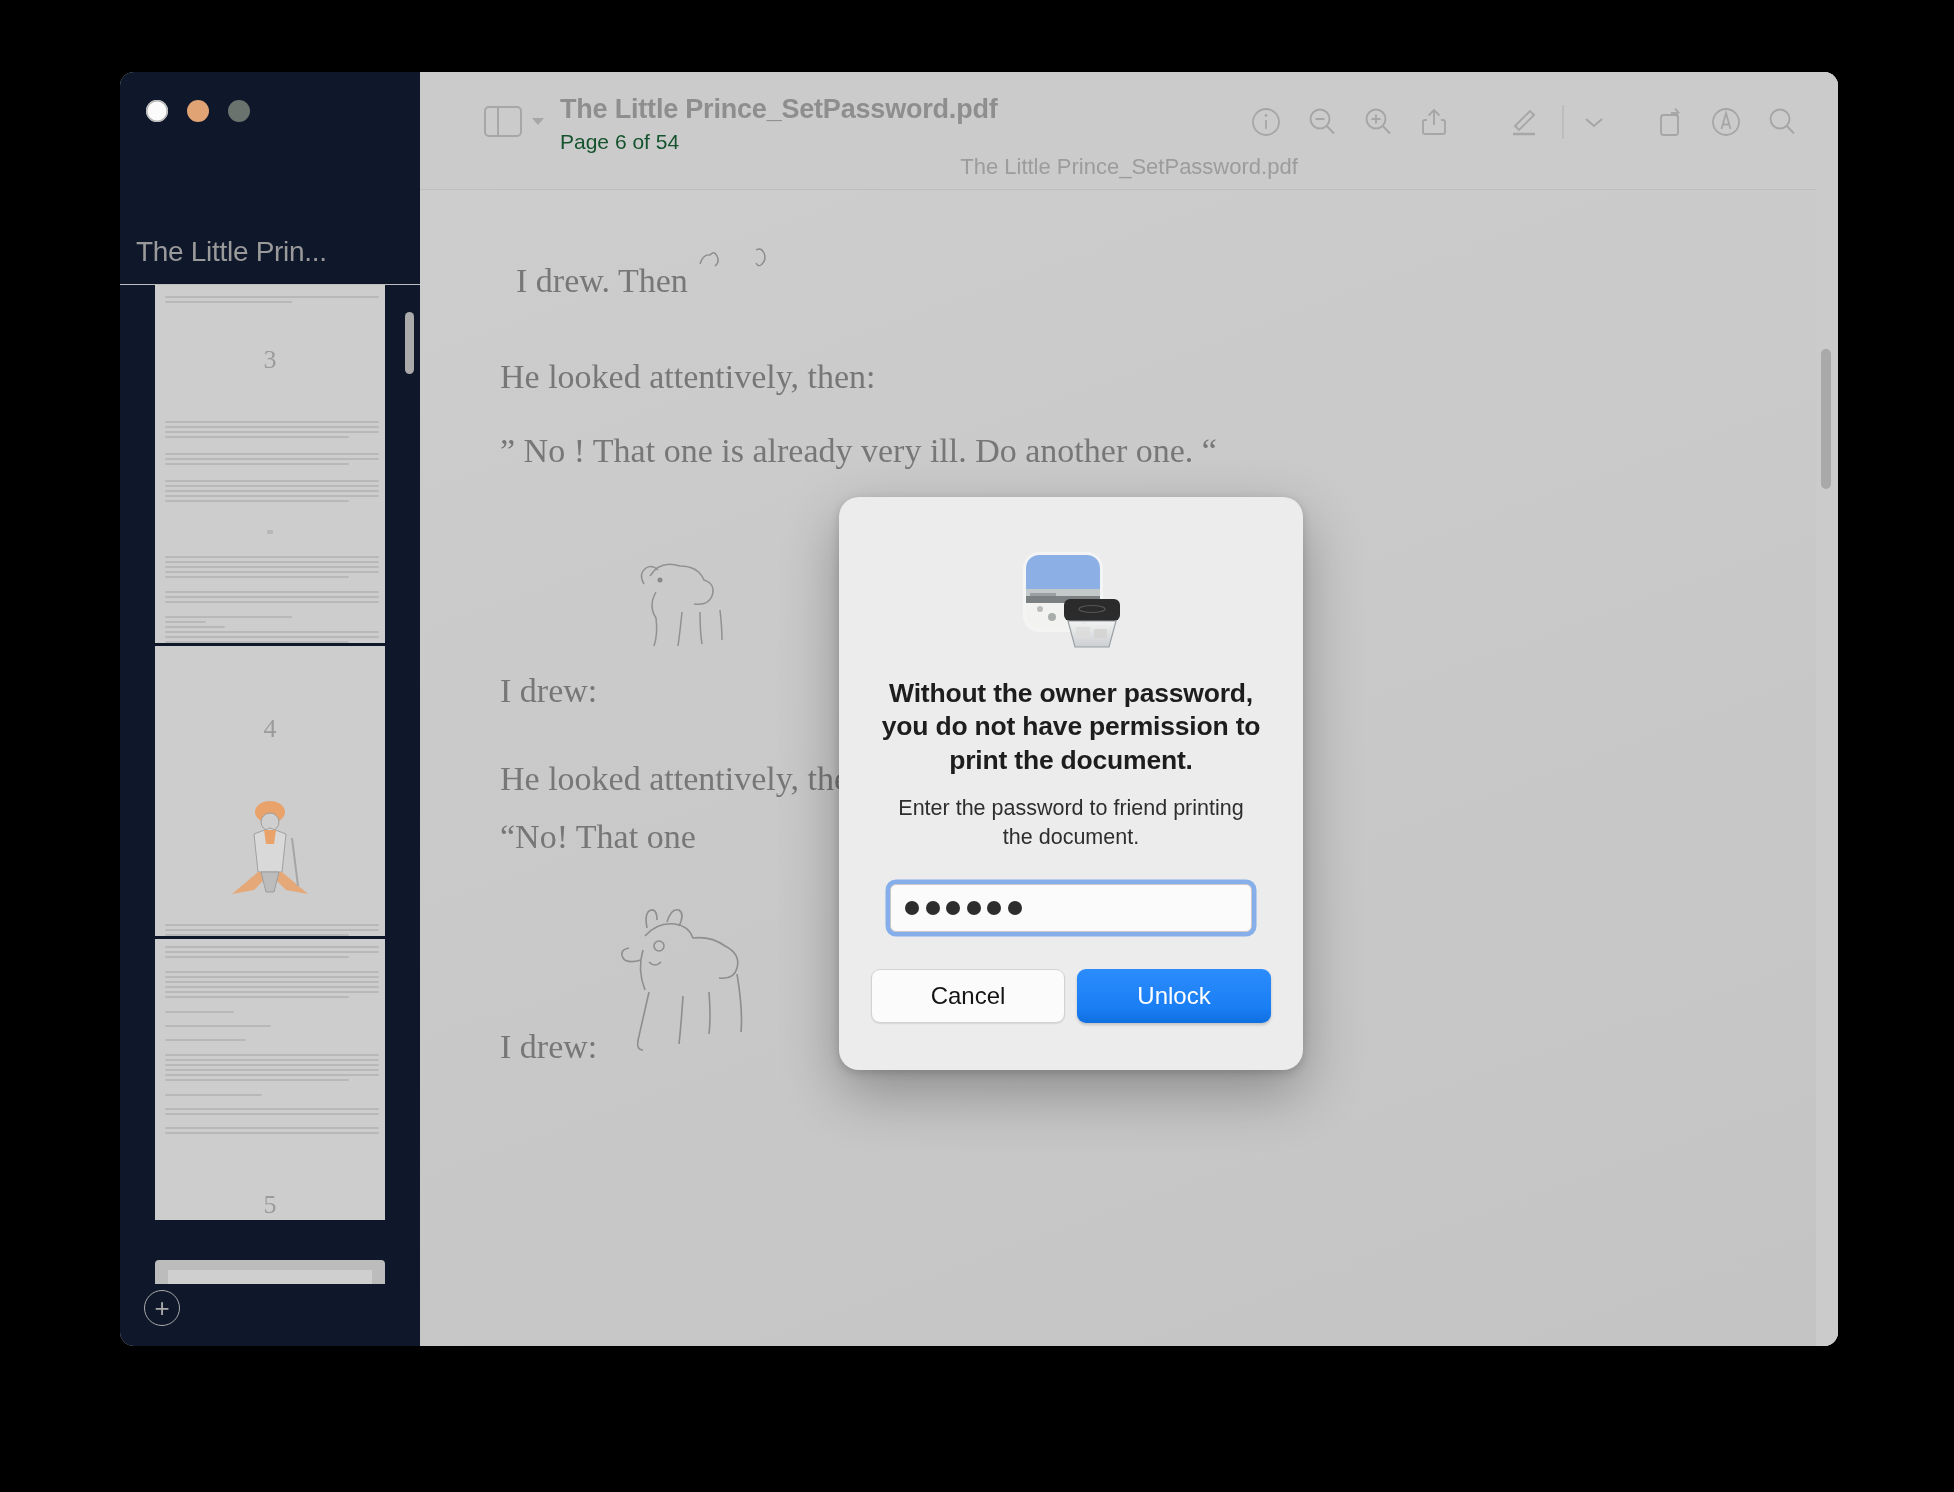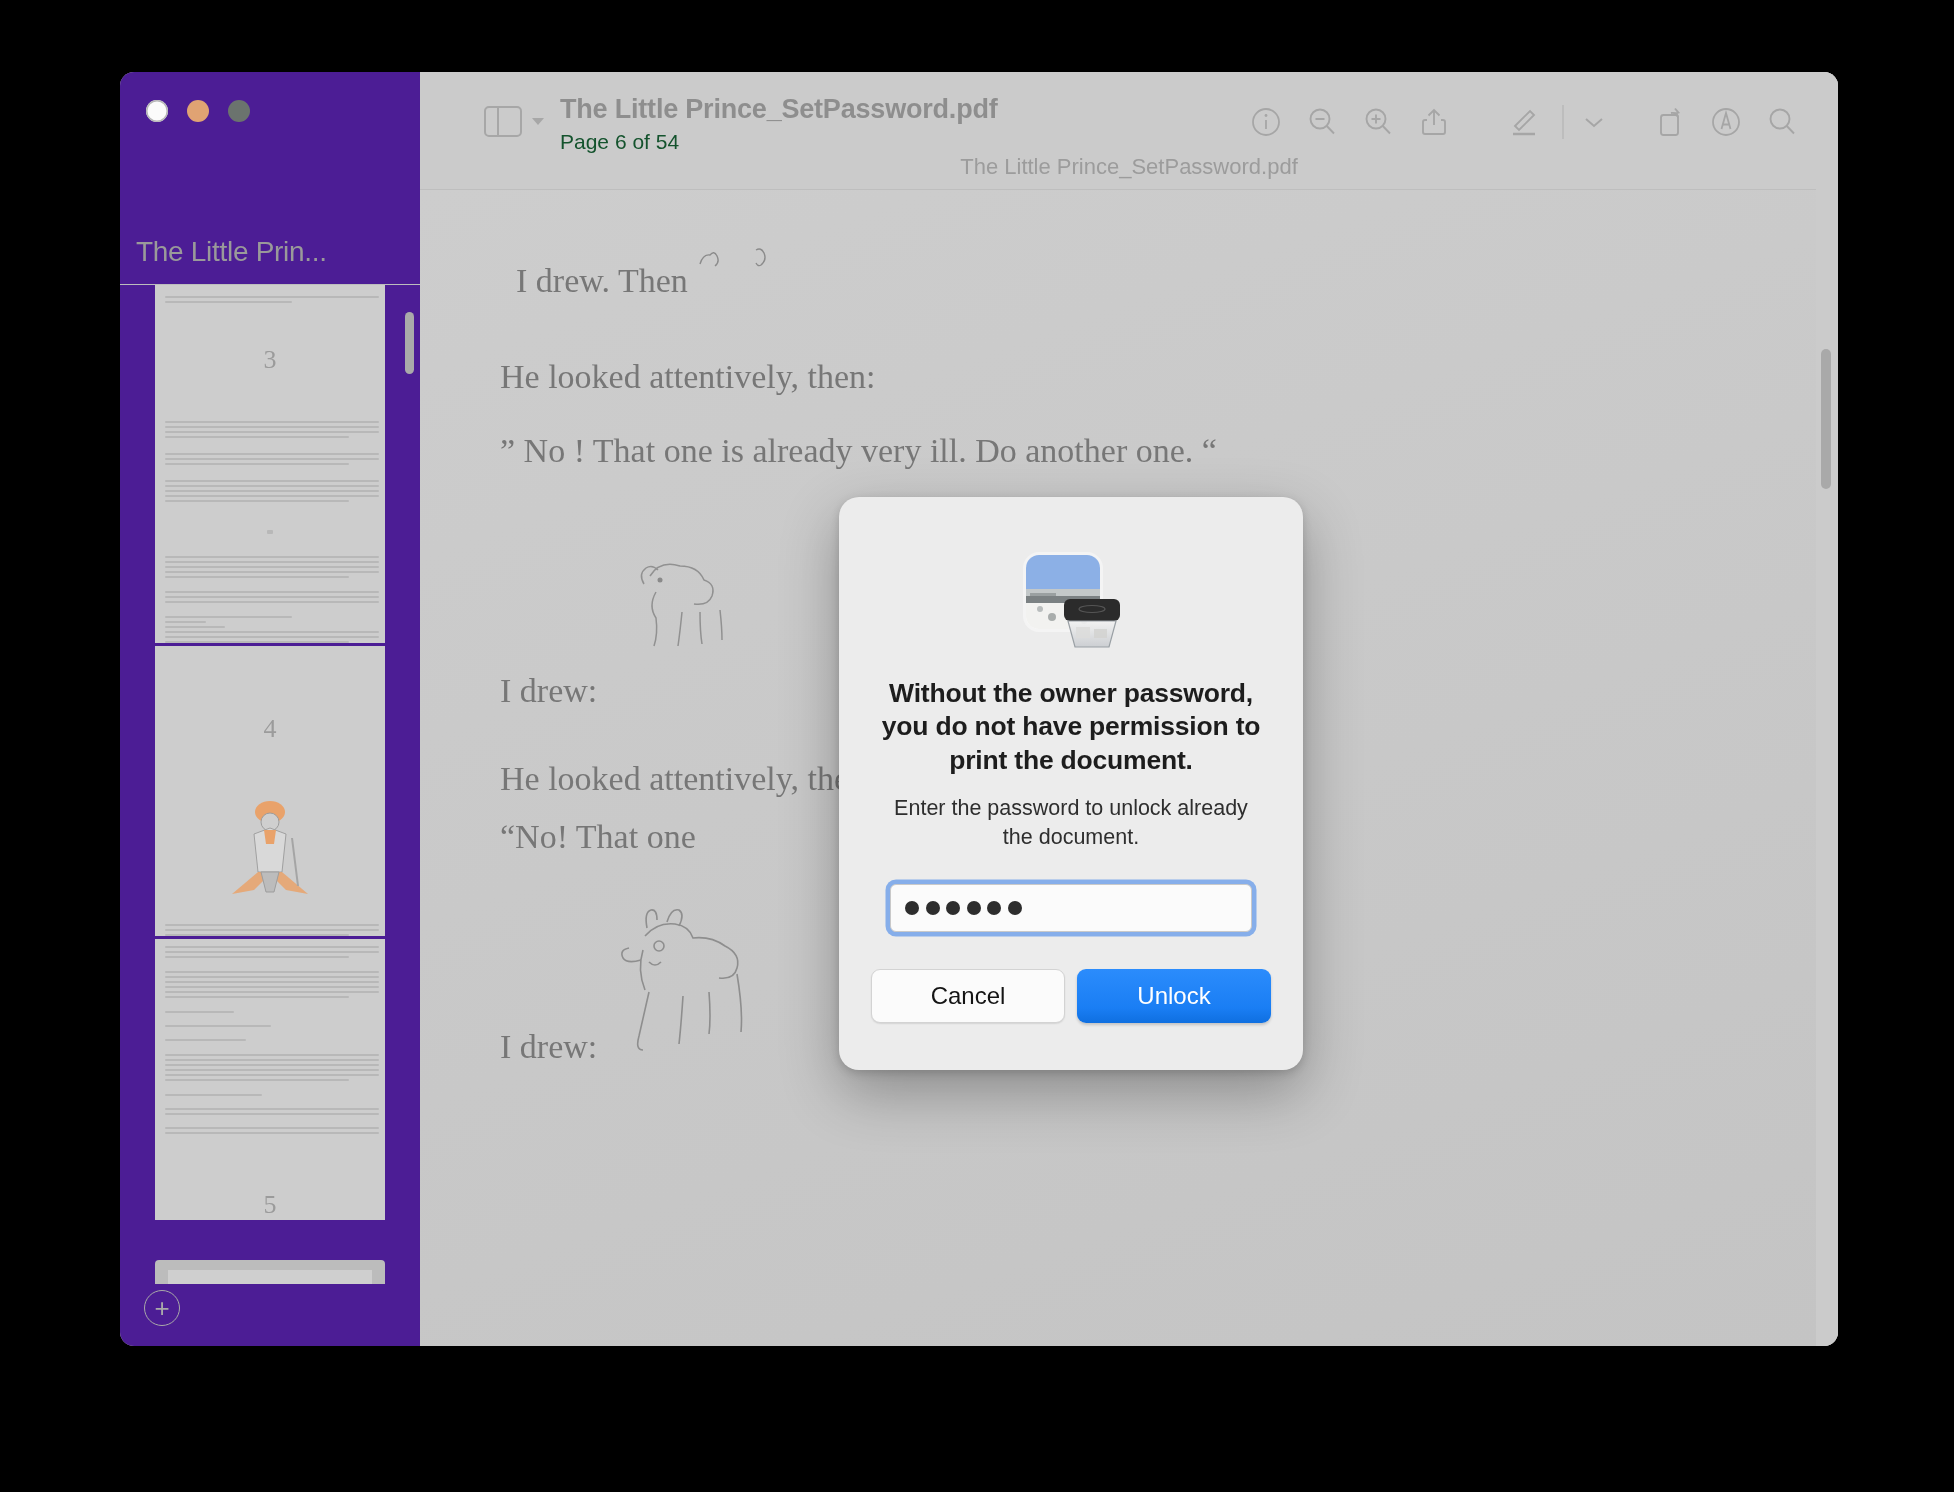--- a/index.html
+++ b/index.html
@@ -32,21 +32,21 @@
     box-shadow: 0 18px 60px rgba(0,0,0,0.55);
   }
 
   
   #sidebar {
     position: absolute;
     left: 0;
     top: 0;
     width: 300px;
     height: 100%;
-    background: #4c1d95;
+    background: #0f172a;
   }
 
   #traffic-lights {
     position: absolute;
     left: 26px;
     top: 28px;
     display: flex;
     gap: 19px;
   }
   .tl {
@@ -677,21 +677,21 @@
               <path d="M50 72 L57 98 h34 l7-26 Z" fill="url(#glassg)" opacity="0.92"></path>
               <path d="M50 72 L57 98 h34 l7-26 Z" fill="none" stroke="#9aa0a5" stroke-width="1.2"></path>
               <ellipse cx="74" cy="60" rx="13" ry="3.5" fill="none" stroke="#555" stroke-width="1.2"></ellipse>
               <rect x="58" y="78" width="14" height="11" fill="#dcdcda" opacity="0.85"></rect>
               <rect x="76" y="80" width="13" height="9" fill="#d2d2d0" opacity="0.85"></rect>
             </g>
           </svg>
         </div>
 
         <div id="dialog-title">Without the owner password, you do not have permission to print the document.</div>
-        <div id="dialog-message">Enter the password to unlock already the document.</div>
+        <div id="dialog-message">Enter the password to friend printing the document.</div>
 
         <div id="password-field" title="">
           <div class="pw-dots">
             <span class="pw-dot"></span>
               <span class="pw-dot"></span>
               <span class="pw-dot"></span>
             <span class="pw-dot"></span>
               <span class="pw-dot"></span>
               <span class="pw-dot"></span>
           </div>

